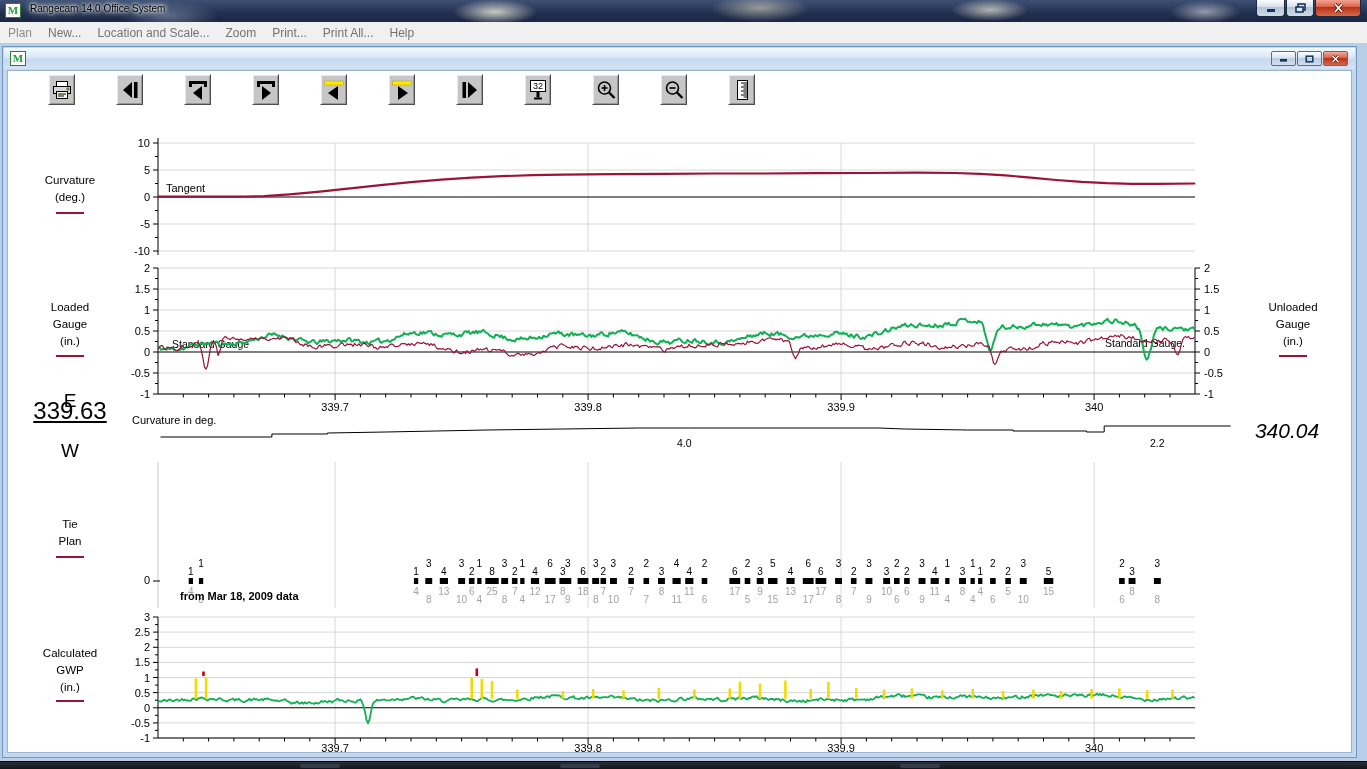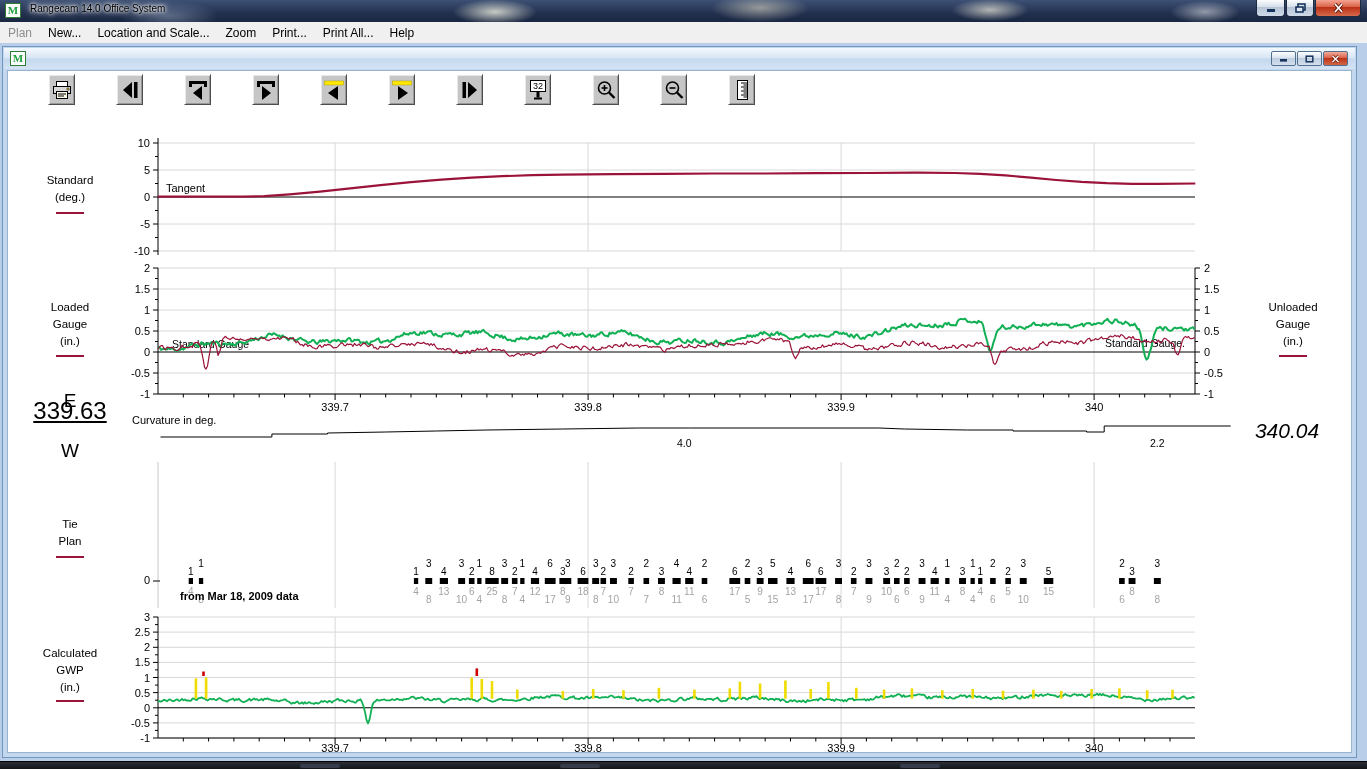--- a/index.html
+++ b/index.html
@@ -22,21 +22,21 @@
         text-align:center;font-family:"Liberation Serif",serif;}
   .winbtns{position:absolute;right:6px;top:0;display:flex;}
   .wbtn{height:17px;border:1px solid #1c2b42;border-top:none;border-radius:0 0 4px 4px;
         box-sizing:border-box;display:flex;align-items:center;justify-content:center;
         background:linear-gradient(#fbfdfe,#d3dde9 45%,#b5c4d6 46%,#cfdae8);}
   .wbtn.min{width:29px;} .wbtn.max{width:28px;margin-left:1px;}
   .wbtn.close{width:46px;margin-left:1px;background:linear-gradient(#f4a493,#d95f43 45%,#bb3016 46%,#d66a4c);}
   
   .menubar{position:absolute;left:0;top:22px;width:100%;height:21px;background:#f0f0f0;
            border-bottom:1px solid #e2e2e2;font-size:12px;display:flex;align-items:center;}
-  .menu-item{padding:2px 8px;color:#000000;}
+  .menu-item{padding:2px 8px;color:#737373;}
   .menu-item.disabled{color:#8d8d8d;}
   
   .mdi{position:absolute;left:0;top:43px;right:0;bottom:7px;background:#b9cfe9;}
   .child{position:absolute;left:2px;top:3px;right:10px;bottom:4px;background:#c3d8ee;
          border:1px solid #7097bd;}
   .child-titlebar{position:absolute;left:1px;right:1px;top:1px;height:21px;
          background:linear-gradient(#f4f9fe,#d7e5f5 48%,#c5d8ee 52%,#d4e3f4);
          display:flex;align-items:center;font-size:12px;color:#000;}
   .child-titlebar .logo{margin-left:6px;margin-right:7px;}
   .cbtns{position:absolute;right:7px;top:3px;display:flex;}
@@ -669,21 +669,21 @@
               <line x1="12.5" y1="14" x2="16" y2="14"></line>
               <line x1="10" y1="16" x2="16" y2="16"></line>
               <line x1="12.5" y1="18" x2="16" y2="18"></line>
             </g>
           </svg>
         </div>
       </div>
 
 
     <div class="slabel" style="left:28px;top:172px;width:84px;">
-      <div>Standard</div>
+      <div>Curvature</div>
       <div>(deg.)</div>
     </div>
     <div class="swatch" style="left:56px;top:212px;"></div>
 
     <div class="slabel" style="left:28px;top:299px;width:84px;">
       <div>Loaded</div>
       <div>Gauge</div>
       <div>(in.)</div>
     </div>
     <div class="swatch" style="left:56px;top:355px;"></div>

